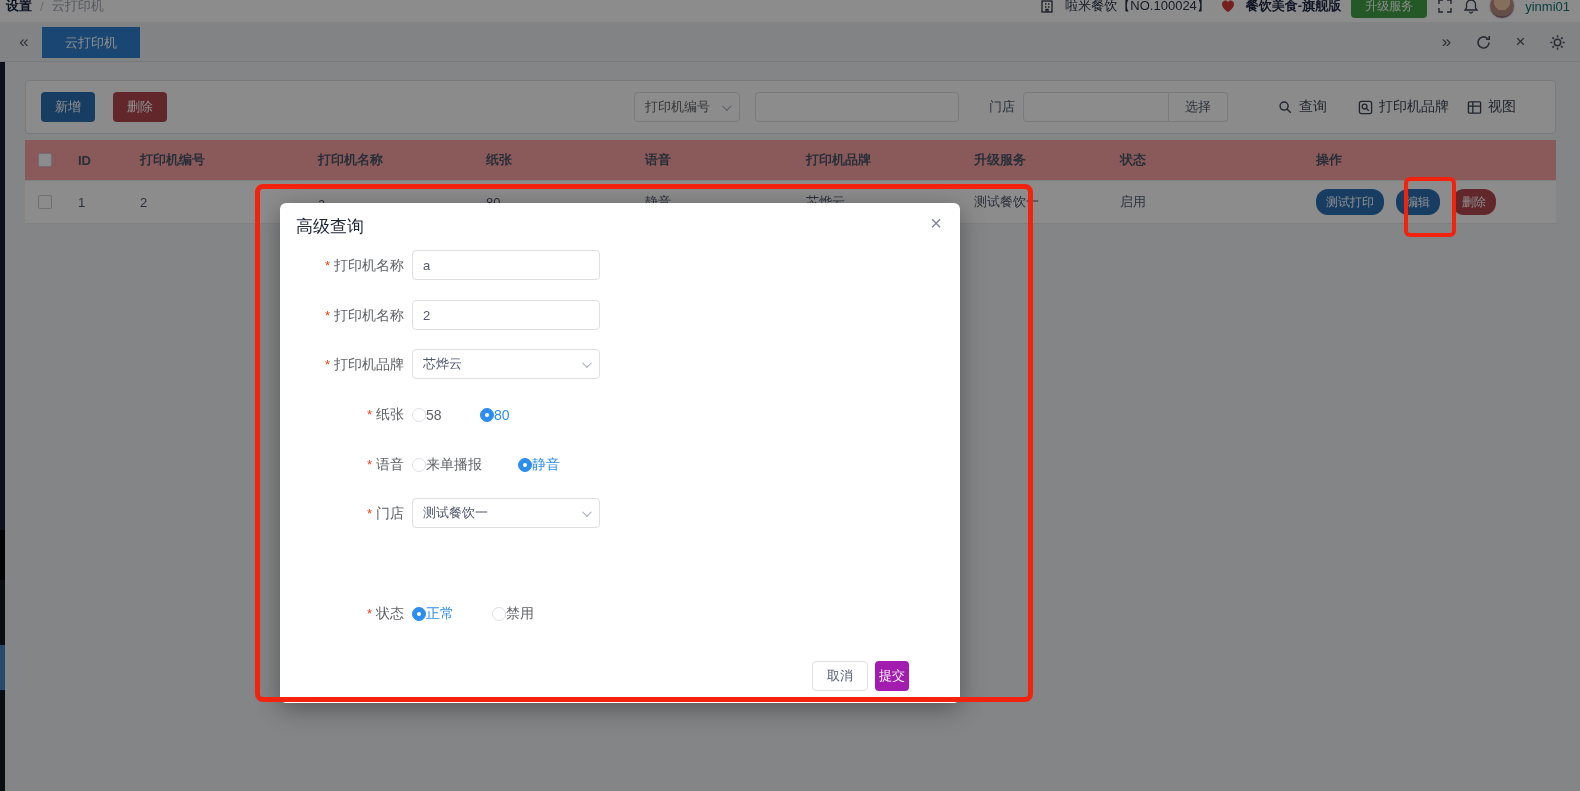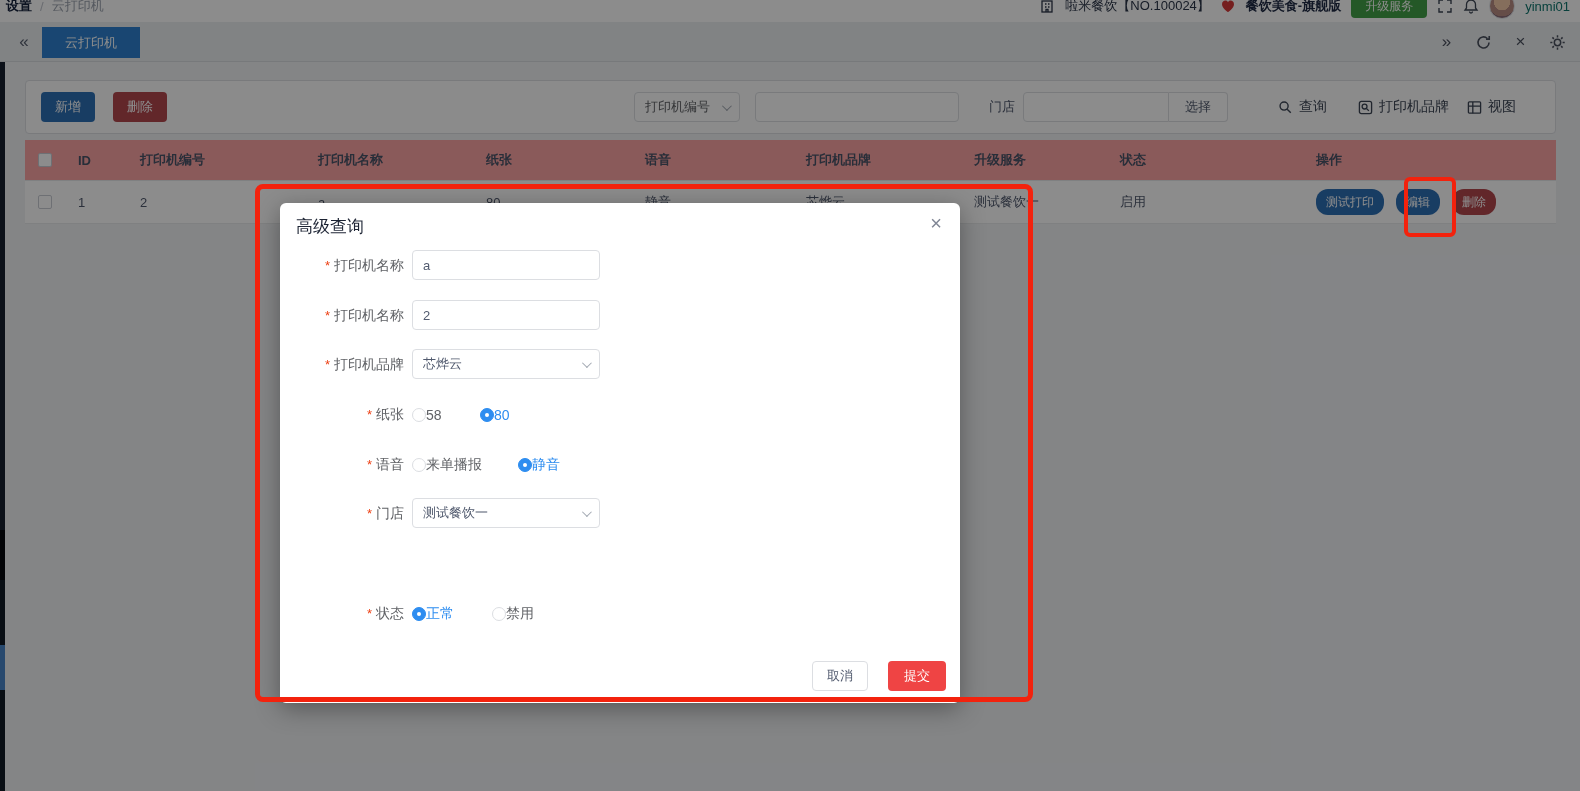--- a/index.html
+++ b/index.html
@@ -85,21 +85,21 @@
   .radio { width:14px; height:14px; border-radius:50%; border:1px solid #dcdee2; background:#fff; position:relative; }
   .radio.on { border-color:#2e8df0; background:#2e8df0; }
   .radio.on::after { content:""; position:absolute; left:4px; top:4px; width:4px; height:4px; border-radius:50%; background:#fff; }
   .cbx { width:14px; height:14px; border-radius:2px; border:1px solid #dcdee2; background:#fff; position:relative; }
   .cbx.on { border-color:#2e8df0; background:#2e8df0; }
   .cbx.on::after { content:""; position:absolute; left:4px; top:1.5px; width:4px; height:7px;
                    border-right:1.6px solid #fff; border-bottom:1.6px solid #fff; transform:rotate(45deg); }
   .m-footer { position:absolute; left:0; top:458px; width:680px; height:30px; }
   .m-btn { position:absolute; height:30px; border-radius:4px; font-size:13px; cursor:pointer; font-family:Liberation Sans, sans-serif; }
   .m-cancel { left:532px; width:56px; background:#fff; border:1px solid #dcdee2; color:#515a6e; }
-  .m-submit { left:608px; width:58px; background:#ef4444; border:none; color:#fff; }
+  .m-submit { left:595px; width:34px; background:#a21caf; border:none; color:#fff; }
   
   .anno { position:absolute; border:5px solid #f3220d; border-radius:8px; z-index:30; pointer-events:none; }
   .anno-big   { left:255px; top:184px; width:778px; height:518px; }
   .anno-small { left:1404px; top:177px; width:52px;  height:60px; border-width:4px; border-radius:6px; }
   svg { display:block; }
 </style>
 </head>
 <body>
 
 <div class="screen">

